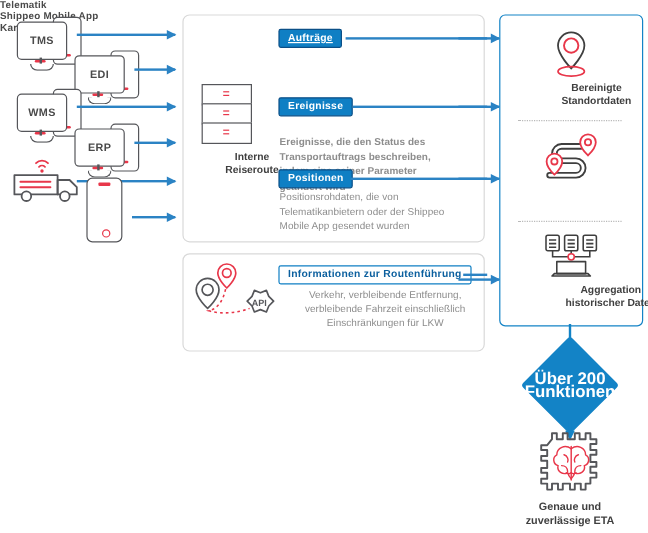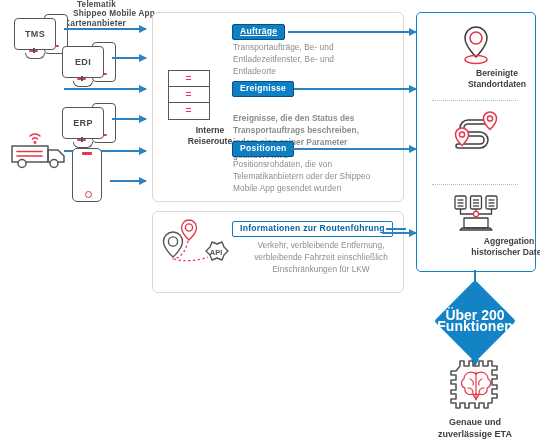--- a/index.html
+++ b/index.html
@@ -9,21 +9,21 @@
     font-family:"Liberation Sans", sans-serif;
     overflow:hidden;
     position:relative;
     color:#3b3b3b;
   }
   .stage{position:absolute;left:0;top:0;width:540px;height:444px;}
 
   
   .src-label{
     font-size:8.2px;font-weight:bold;color:#4a4a4a;
-    text-align:right;letter-spacing:.2px;white-space:nowrap;margin-left:40px;
+    text-align:left;letter-spacing:.2px;white-space:nowrap;
   }
 
   
   .monitor{position:absolute;}
   .monitor .mon-back{
     position:absolute;left:30px;top:0;width:22px;height:38px;
     border:1.4px solid #55565a;border-radius:4px;background:#fff;
   }
   .monitor .mon-back .dash{
     position:absolute;left:5px;bottom:6px;width:9px;height:2px;background:#e8374a;border-radius:1px;
@@ -157,20 +157,31 @@
       </div>
     <div class="mon-screen">
       <span class="mon-text">EDI</span>
     </div>
     <div class="mon-dash"></div>
     <div class="mon-neck"></div>
     <div class="mon-foot"></div>
   </div>
   <div class="arrow" style="left:112px;top:57px;width:34px;"></div>
 
+  <div class="monitor" style="left:14px;top:74px;width:56px;height:46px;">
+    <div class="mon-back">
+        <div class="dash"></div>
+      </div>
+    <div class="mon-screen">
+      <span class="mon-text">WMS</span>
+    </div>
+    <div class="mon-dash"></div>
+    <div class="mon-neck"></div>
+    <div class="mon-foot"></div>
+  </div>
   <div class="arrow" style="left:64px;top:88px;width:82px;"></div>
 
   <div class="monitor" style="left:62px;top:103px;width:56px;height:46px;">
     <div class="mon-back">
         <div class="dash"></div>
       </div>
     <div class="mon-screen">
       <span class="mon-text">ERP</span>
     </div>
     <div class="mon-dash"></div>
@@ -220,23 +231,20 @@
     <div class="slab" style="top:32px;">
         <span class="led"></span>
       </div>
   </div>
   <div class="stage-label" style="left:129px;top:125px;width:118px;white-space:pre-line;">Interne
 Reiseroute</div>
 
   <div class="badge-fill" style="left:232px;top:24px;text-decoration:underline;">Aufträge</div>
   <div class="badge-line" style="left:288px;top:31px;width:118px;"></div>
   <div class="arrow" style="left:382px;top:31px;width:34px;"></div>
-  <div class="body-text" style="left:233px;top:41px;width:170px;">Transportaufträge, Be- und
-Entladezeitfenster, Be- und
-Entladeorte</div>
 
   <div class="badge-fill" style="left:232px;top:81px;">Ereignisse</div>
   <div class="badge-line" style="left:294px;top:88px;width:112px;"></div>
   <div class="arrow" style="left:382px;top:88px;width:34px;"></div>
   <div class="body-text" style="left:233px;top:112px;width:172px;font-weight:bold;">Ereignisse, die den Status des
 Transportauftrags beschreiben,
 indem eine seiner Parameter
 geändert wird</div>
 
   <div class="badge-fill" style="left:232px;top:141px;">Positionen</div>

